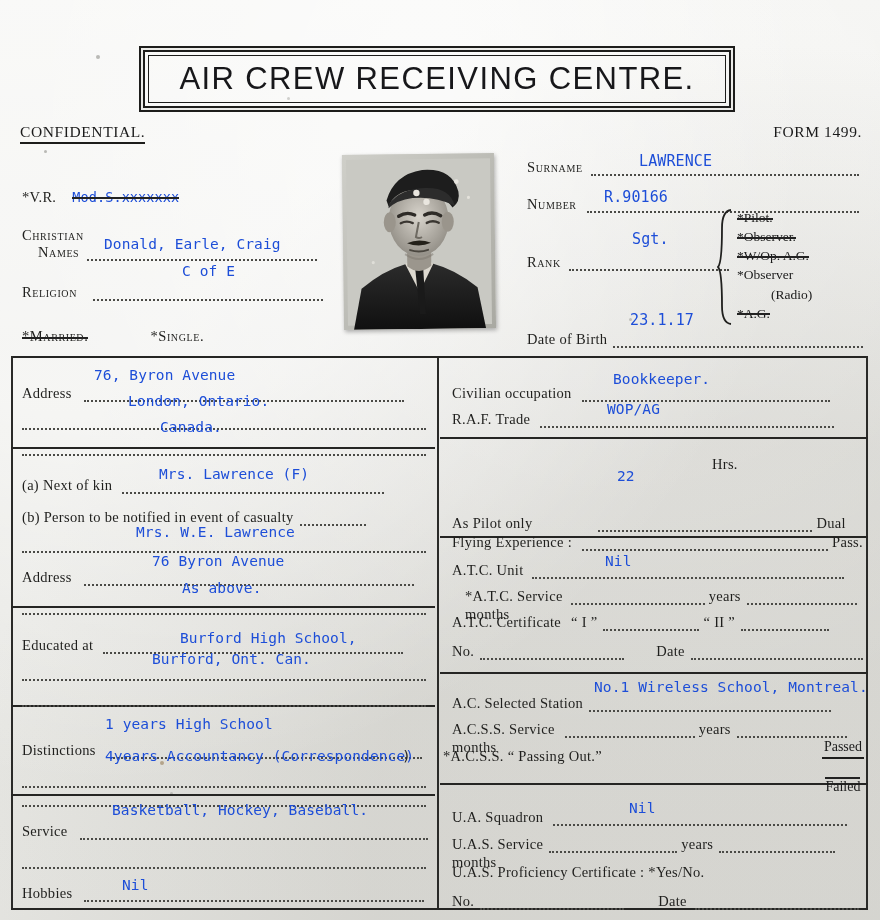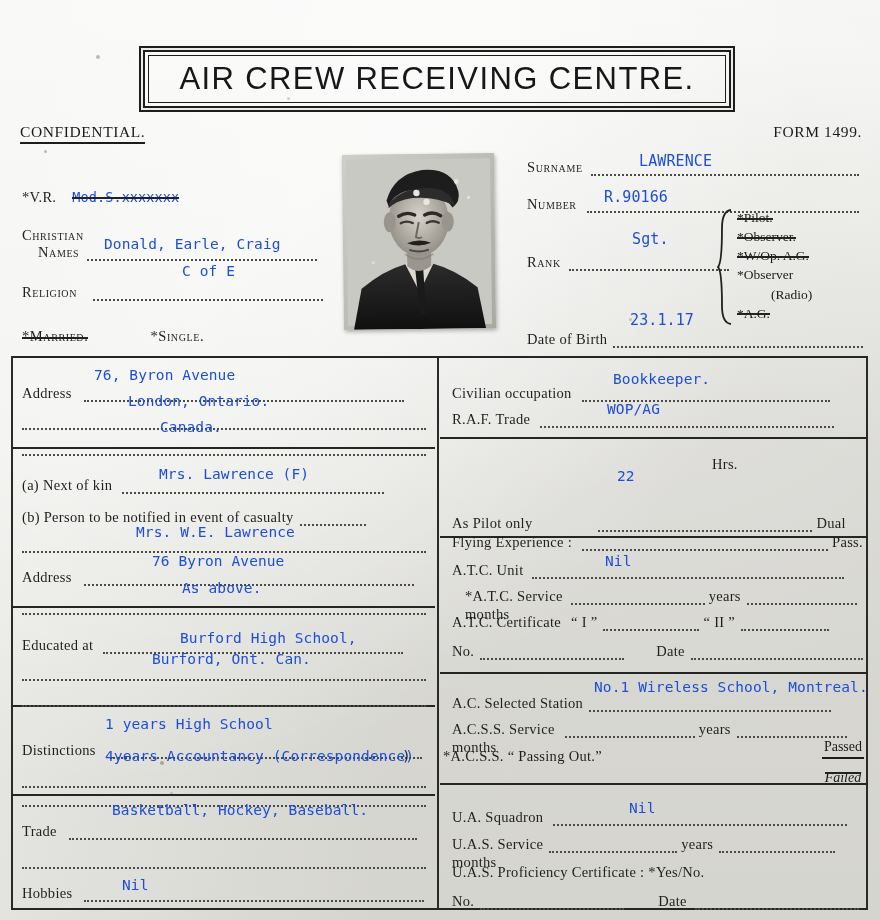--- a/index.html
+++ b/index.html
@@ -90,21 +90,21 @@
     position:absolute;left:717px;top:208px;width:150px;height:118px;
     font-size:13.5px;line-height:1.42;
   }
   .brace .bcurve{
     position:absolute;left:0;top:0;width:16px;height:118px;
   }
   .brace ul{list-style:none;margin:0;padding:0 0 0 20px;}
   .brace li{white-space:nowrap;}
   .passfail{position:absolute;right:16px;top:738px;text-align:center;font-size:14px;line-height:1.25;}
   .passfail .pass{border-bottom:2px solid #1d1d1b;padding:0 2px 1px;}
-  .passfail .fail{padding-top:10px;font-style:italic;}
+  .passfail .fail{padding-top:19px;}
 </style>
 </head>
 <body>
 
 <div class="paper"></div>
 
 <div class="sheet">
 
   <div class="speck" style="left:96px;top:55px;width:4px;height:4px;"></div>
   <div class="speck" style="left:44px;top:150px;width:3px;height:3px;"></div>
@@ -321,21 +321,21 @@
   <div class="f typed" style="left:105px;top:748px;">4years Accountancy (Correspondence)</div>
   <div class="f" style="left:22px;top:770px;">
     <span class="dots" style="width:404px;"></span>
   </div>
   <div class="f" style="left:22px;top:789px;">
     <span class="dots" style="width:404px;"></span>
   </div>
 
   <div class="f typed" style="left:112px;top:802px;">Basketball, Hockey, Baseball.</div>
   <div class="f" style="left:22px;top:822px;">
-    <span class="lbl">Trade</span>
+    <span class="lbl">Service</span>
     <span class="dots" style="width:348px;margin-left:8px;"></span>
   </div>
   <div class="f" style="left:22px;top:851px;">
     <span class="dots" style="width:404px;"></span>
   </div>
 
   <div class="f" style="left:22px;top:884px;">
     <span class="lbl">Hobbies</span>
     <span class="dots" style="width:340px;margin-left:8px;"></span>
   </div>

